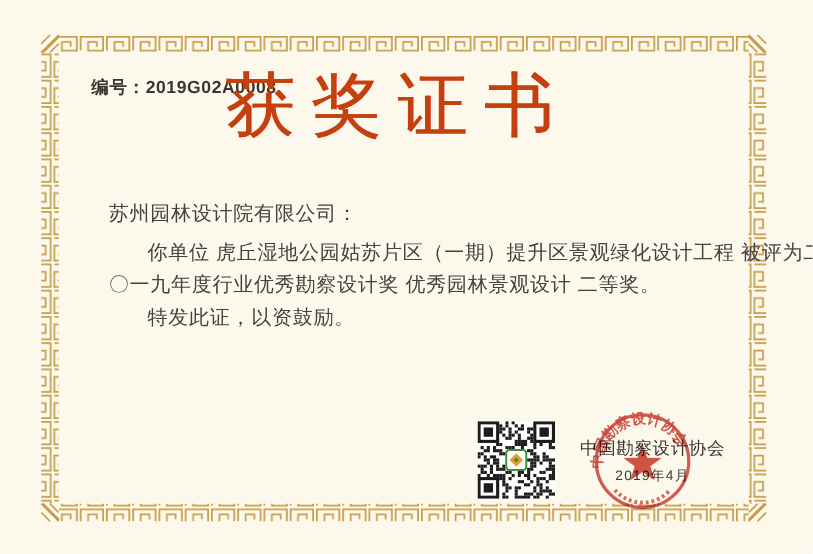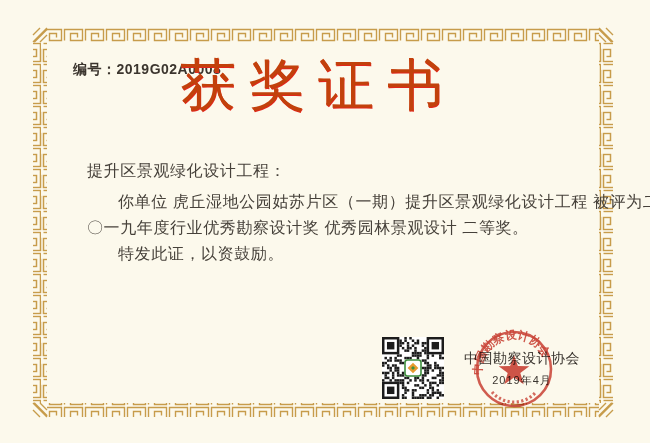--- a/index.html
+++ b/index.html
@@ -129,21 +129,21 @@
       </g>
     </g>
   </svg>
 
   <div class="cert-number">
     <span>编号：</span><span>2019G02A0008</span>
   </div>
 
   <div class="cert-title">获奖证书</div>
 
-  <div class="body-line recipient">提升区景观绿化设计工程：</div>
+  <div class="body-line recipient">苏州园林设计院有限公司：</div>
   <div class="body-line line1">你单位  虎丘湿地公园姑苏片区（一期）提升区景观绿化设计工程  被评为二</div>
   <div class="body-line line2">〇一九年度行业优秀勘察设计奖 优秀园林景观设计 二等奖。</div>
   <div class="body-line line3">特发此证，以资鼓励。</div>
 
   <div class="qr-box" id="qr"><svg width="62" height="62" viewBox="0 0 62 62" xmlns="http://www.w3.org/2000/svg">
         <rect width="62" height="62" fill="#ffffff"></rect>
         <rect x="22.32" y="0.00" width="2.48" height="2.48" fill="#1c1c1c"></rect>
         <rect x="27.28" y="0.00" width="2.48" height="2.48" fill="#1c1c1c"></rect>
         <rect x="17.36" y="2.48" width="2.48" height="2.48" fill="#1c1c1c"></rect>
         <rect x="22.32" y="2.48" width="2.48" height="2.48" fill="#1c1c1c"></rect>

